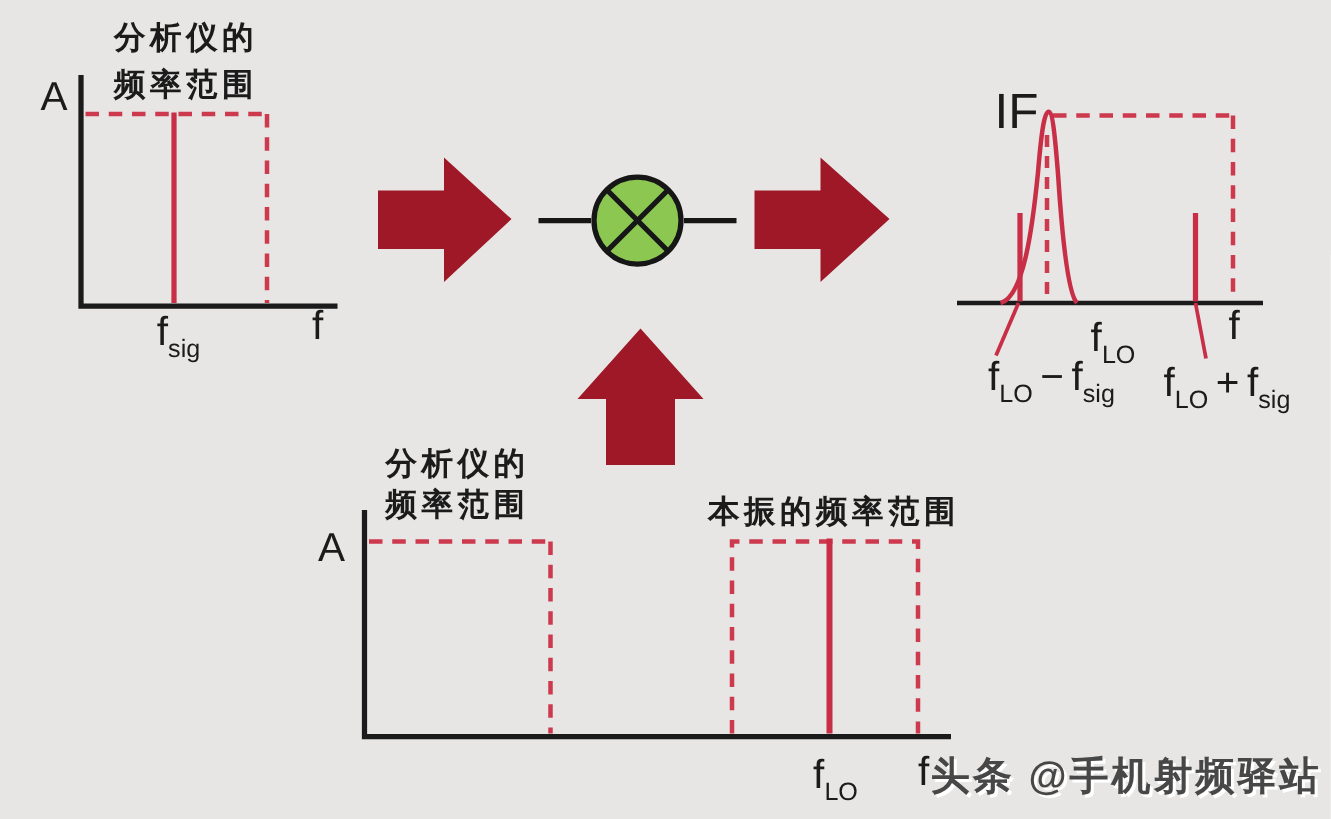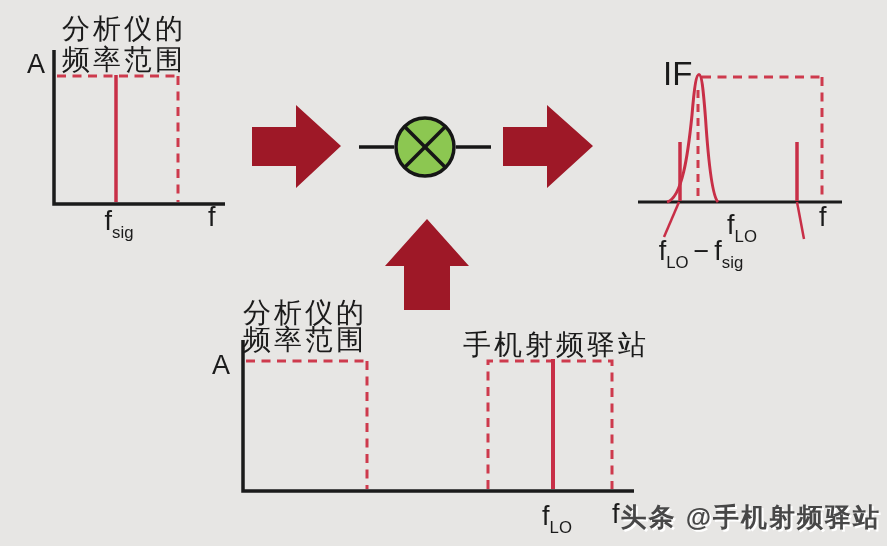--- a/index.html
+++ b/index.html
@@ -12,21 +12,21 @@
   }
   .canvas svg { position:absolute; left:0; top:0; }
   .lbl {
     position:absolute;
     color:#1B1B1B;
     line-height:1;
     white-space:nowrap;
   }
   .sym { font-size:27px; font-weight:500; }
   .sym-sm { font-size:33px; font-weight:500; }
-  .cjk { font-size:28px; font-weight:normal; letter-spacing:3px; }
+  .cjk { font-size:21px; font-weight:bold; letter-spacing:3px; }
   .center { transform:translateX(-50%); }
   sub.sb { font-size:0.62em; vertical-align:-0.45em; letter-spacing:0;margin-top:13px; }
   .op { padding:0 5px; }
   .watermark {
     position:absolute;
     right:6px; top:502px;
     font-size:26px;
     font-weight:bold;
     letter-spacing:2px;
     color:#474747;
@@ -109,29 +109,32 @@
   </div>
   <div class="lbl sym center" style="left:742px; top:212px;">
     <span>f</span><sub class="sb">LO</sub>
   </div>
   <div class="lbl sym" style="left:819px; top:204px;">
     <span>f</span>
   </div>
   <div class="lbl sym center" style="left:701px; top:238px;">
     <span>f</span><sub class="sb">LO</sub><span class="op">−</span><span>f</span><sub class="sb">sig</sub>
   </div>
+  <div class="lbl sym center" style="left:818px; top:242px;">
+    <span>f</span><sub class="sb">LO</sub><span class="op">+</span><span>f</span><sub class="sb">sig</sub>
+  </div>
 
   <div class="lbl cjk center" style="left:305px; top:299px;">
     <span>分析仪的</span>
   </div>
   <div class="lbl cjk center" style="left:305px; top:326px;">
     <span>频率范围</span>
   </div>
   <div class="lbl cjk center" style="left:556px; top:331px;">
-    <span>手机射频驿站</span>
+    <span>本振的频率范围</span>
   </div>
   <div class="lbl sym" style="left:212px; top:352px;">
     <span>A</span>
   </div>
   <div class="lbl sym center" style="left:557px; top:503px;">
     <span>f</span><sub class="sb">LO</sub>
   </div>
   <div class="lbl sym" style="left:612px; top:501px;">
     <span>f</span>
   </div>

